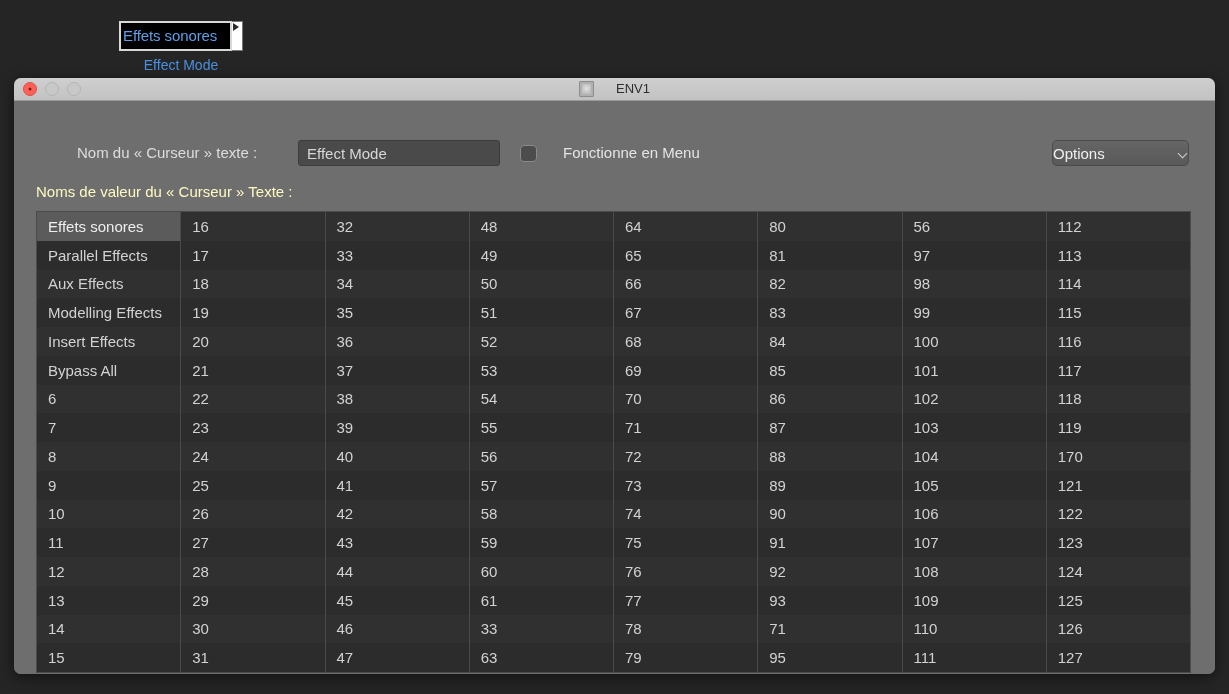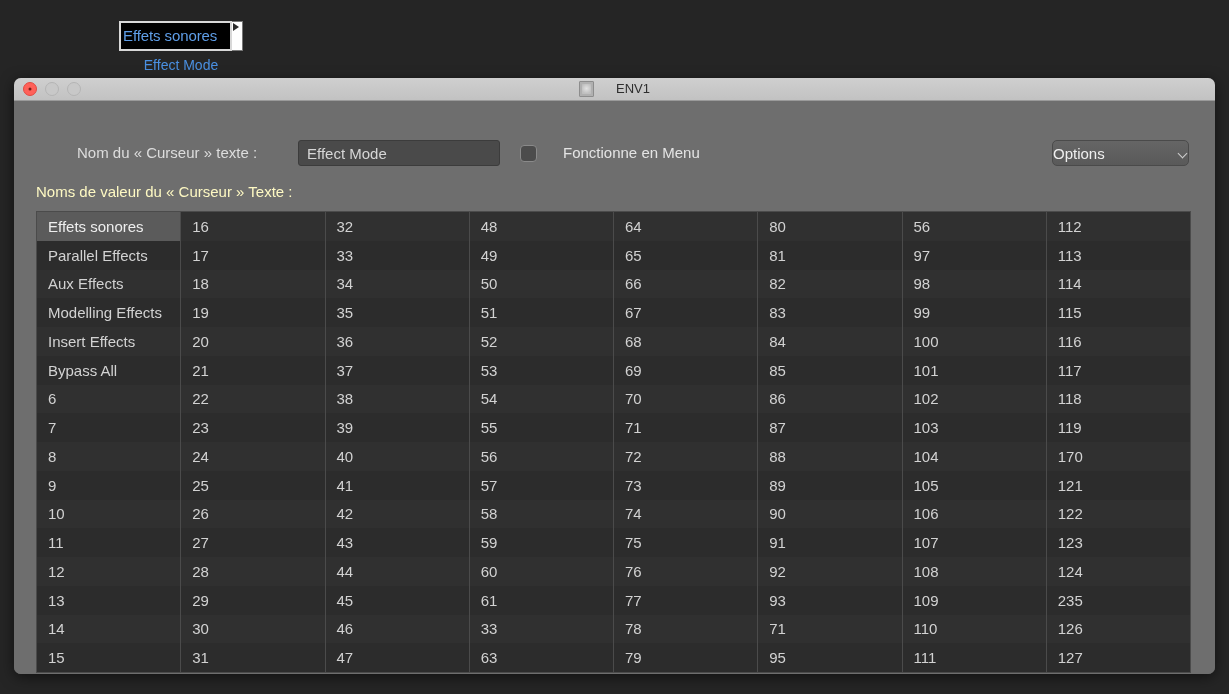--- a/index.html
+++ b/index.html
@@ -483,20 +483,20 @@
           <div class="tcell alt">115</div>
           <div class="tcell">116</div>
           <div class="tcell alt">117</div>
           <div class="tcell">118</div>
           <div class="tcell alt">119</div>
           <div class="tcell">170</div>
           <div class="tcell alt">121</div>
           <div class="tcell">122</div>
           <div class="tcell alt">123</div>
           <div class="tcell">124</div>
-          <div class="tcell alt">235</div>
+          <div class="tcell alt">125</div>
           <div class="tcell">126</div>
           <div class="tcell alt">127</div>
         </div>
       </div>
 
   </div>
 </div>
 
 </body></html>

